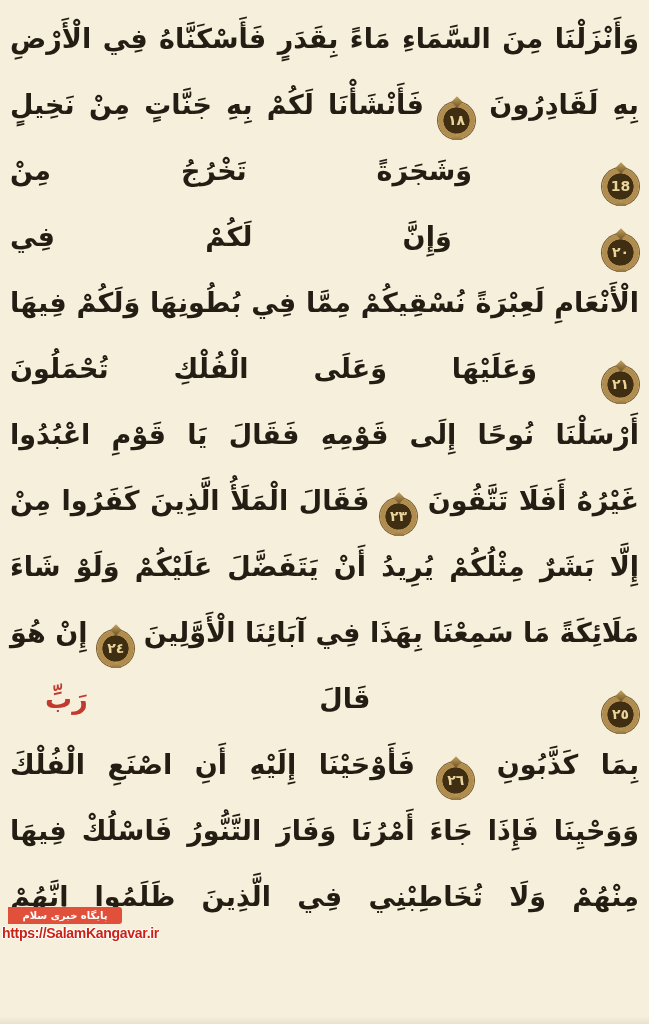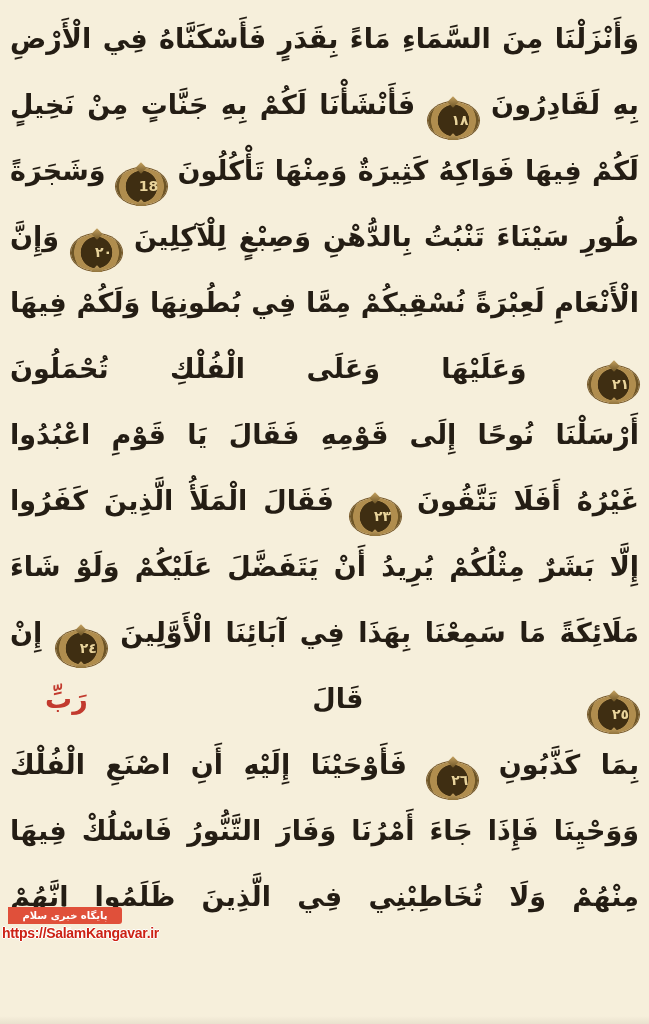--- a/index.html
+++ b/index.html
@@ -58,21 +58,20 @@
     width: 37px;
     height: 37px;
     border-radius: 50%;
     vertical-align: -11px;
     background: radial-gradient(circle at 50% 50%,
       var(--mcore, #3f2e12) 0 49%,
       var(--mring, #b08d4e) 51% 70%,
       #6e5526 72% 86%,
       var(--mring, #b08d4e) 88% 100%);
     box-shadow: 0 0 0 1px #77592a;
-    padding-left: 14px;
   }
   .marker::before, .marker::after {
     content: "";
     position: absolute;
     left: 50%;
     width: 8px;
     height: 8px;
     background: linear-gradient(135deg, #c4a160, #6e5526);
     transform: translateX(-50%) rotate(45deg);
   }
@@ -125,24 +124,24 @@
 </head>
 <body>
 
 <div class="page">
 
   <div class="text-block" id="lines">
       <div class="line"><span class="w">وَأَنْزَلْنَا مِنَ السَّمَاءِ مَاءً بِقَدَرٍ فَأَسْكَنَّاهُ فِي الْأَرْضِ وَإِنَّا عَلَى ذَهَابٍ</span> </div>
       <div class="line"><span class="w">بِهِ لَقَادِرُونَ</span> <span class="marker">
           <span class="mnum">١٨</span>
         </span> <span class="w">فَأَنْشَأْنَا لَكُمْ بِهِ جَنَّاتٍ مِنْ نَخِيلٍ وَأَعْنَابٍ</span> </div>
-      <div class="line"><span class="w">لَكُمْ فِيهَا فَوَاكِهُ كَثِيرَةٌ وَمِنْهَا تَأْكُلُونَ</span> <span class="marker">
+      <div class="line"> <span class="marker">
           <span class="mnum">18</span>
         </span> <span class="w">وَشَجَرَةً تَخْرُجُ مِنْ</span> </div>
-      <div class="line"><span class="w">طُورِ سَيْنَاءَ تَنْبُتُ بِالدُّهْنِ وَصِبْغٍ لِلْآكِلِينَ</span> <span class="marker">
+      <div class="line"> <span class="marker">
           <span class="mnum">٢٠</span>
         </span> <span class="w">وَإِنَّ لَكُمْ فِي</span> </div>
       <div class="line"><span class="w">الْأَنْعَامِ لَعِبْرَةً نُسْقِيكُمْ مِمَّا فِي بُطُونِهَا وَلَكُمْ فِيهَا مَنَافِعُ كَثِيرَةٌ</span> </div>
       <div class="line"> <span class="marker">
           <span class="mnum">٢١</span>
         </span> <span class="w">وَعَلَيْهَا وَعَلَى الْفُلْكِ تُحْمَلُونَ</span>   </div>
       <div class="line"><span class="w">أَرْسَلْنَا نُوحًا إِلَى قَوْمِهِ فَقَالَ يَا قَوْمِ اعْبُدُوا</span> <span class="red">اللَّهَ</span>  </div>
       <div class="line"><span class="w">غَيْرُهُ أَفَلَا تَتَّقُونَ</span> <span class="marker">
           <span class="mnum">٢٣</span>
         </span> <span class="w">فَقَالَ الْمَلَأُ الَّذِينَ كَفَرُوا مِنْ قَوْمِهِ مَا هَذَا</span> </div>

